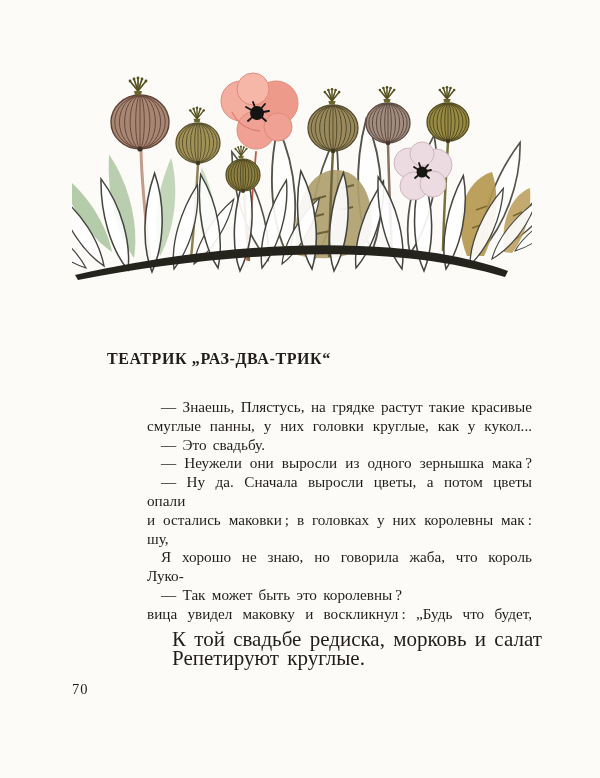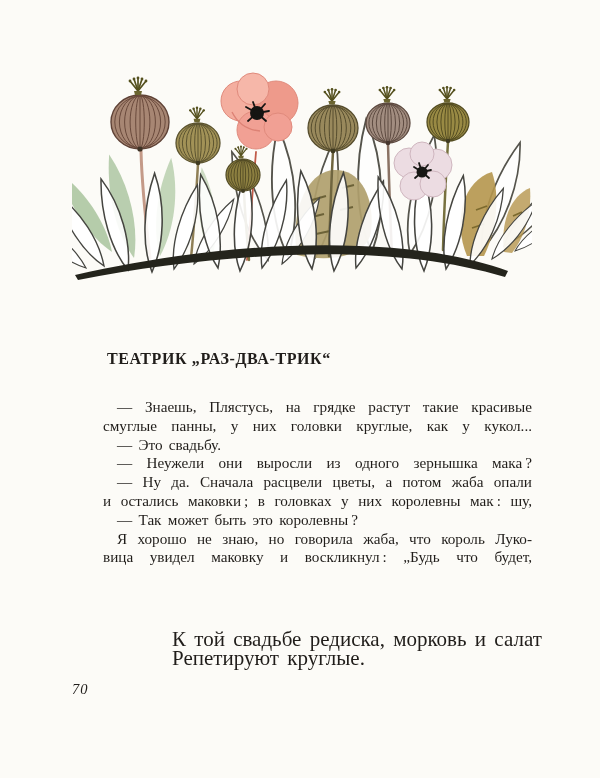--- a/index.html
+++ b/index.html
@@ -10,28 +10,28 @@
   }
   .illustration{position:absolute;left:72px;top:60px;width:460px;height:238px;}
   .title{
     position:absolute;left:107px;top:339px;
     font-size:16px;font-weight:700;letter-spacing:.6px;white-space:nowrap;font-family:Liberation Serif, serif;
   }
   .story{
     position:absolute;left:103px;top:398px;width:429px;
     font-size:15.2px;line-height:18.8px;word-spacing:2.5px;
   }
-  .story .line{text-align:left;}
+  .story .line{text-align:left;margin-left:44px;}
   .story .line.justify{text-align:justify;text-align-last:justify;}
   .story .line.indent{text-indent:14px;}
   .poem{
     position:absolute;left:172px;top:630px;
     font-size:21px;line-height:18.8px;word-spacing:3px;
   }
-  .pagenum{position:absolute;left:72px;top:681px;font-size:14.5px;letter-spacing:1px;font-style:italic;}
+  .pagenum{position:absolute;left:72px;top:681px;font-size:14.5px;letter-spacing:1px;}
 </style>
 </head>
 <body>
 
 <div class="page">
 
   <svg class="illustration" viewBox="0 0 460 238" aria-hidden="true">
     <defs>
       <path id="leaf" d="M0,0 C9,-20 11,-50 2,-76 C-7,-50 -8,-20 0,0 Z"></path>
       <g id="crown" stroke="#55511f" stroke-width="1.7" stroke-linecap="round" fill="none">
@@ -223,24 +223,24 @@
   </svg>
 
   <h1 class="title">ТЕАТРИК „РАЗ-ДВА-ТРИК“</h1>
 
   <div class="story">
 
   <div class="line indent justify">— Знаешь, Плястусь, на грядке растут такие красивые</div>
       <div class="line justify">смуглые панны, у них головки круглые, как у кукол...</div>
       <div class="line indent">— Это свадьбу.</div>
       <div class="line indent justify">— Неужели они выросли из одного зернышка мака ?</div>
-      <div class="line indent justify">— Ну да. Сначала расцвели цветы, а потом жаба опали</div>
+      <div class="line indent justify">— Ну да. Сначала выросли цветы, а потом цветы опали</div>
       <div class="line justify">и остались маковки ; в головках у них королевны мак : шу,</div>
+      <div class="line indent justify">Я хорошо не знаю, но говорила жаба, что король Луко-</div>
       <div class="line indent">— Так может быть это королевны ?</div>
-      <div class="line indent justify">Я хорошо не знаю, но говорила жаба, что король Луко-</div>
       <div class="line justify">вица увидел маковку и воскликнул : „Будь что будет,</div>
     </div>
 
   <div class="poem">
 
   <div class="line">К той свадьбе редиска, морковь и салат</div>
       <div class="line">Репетируют круглые.</div>
     </div>
 
   <div class="pagenum">70</div>

